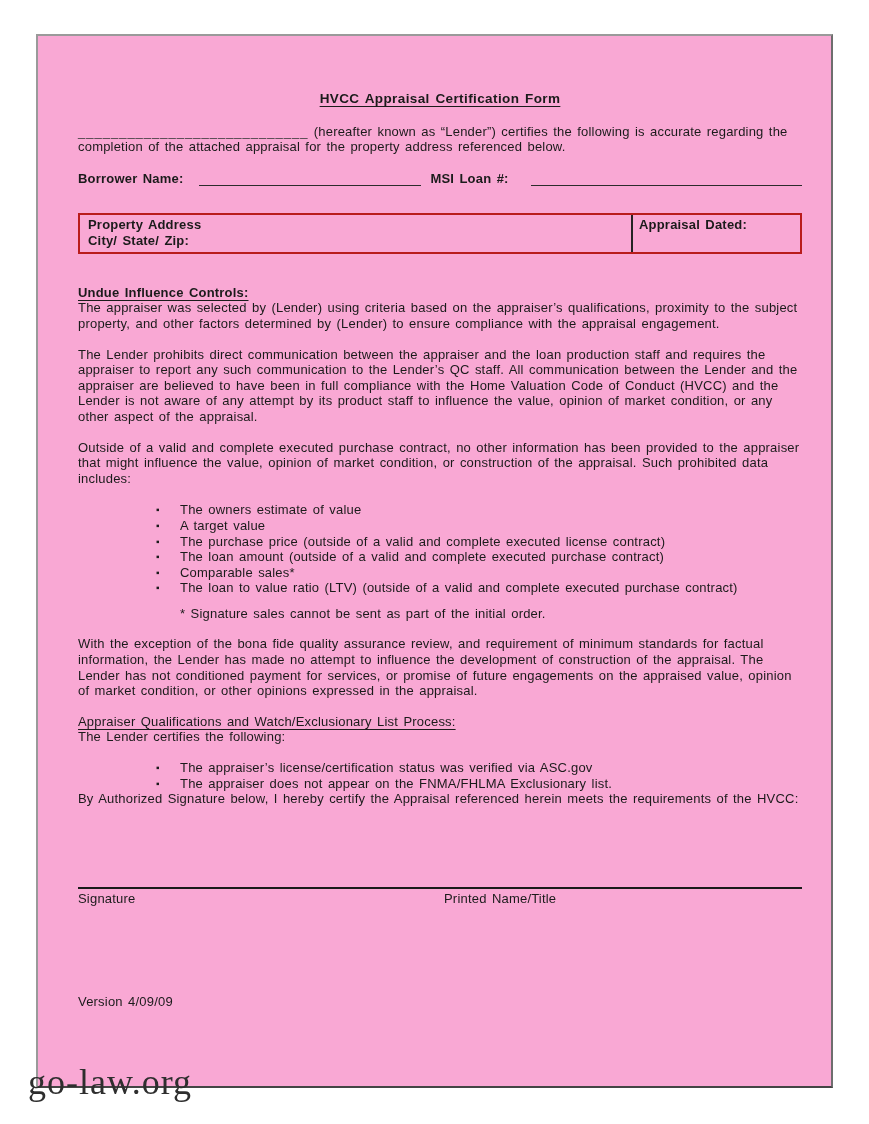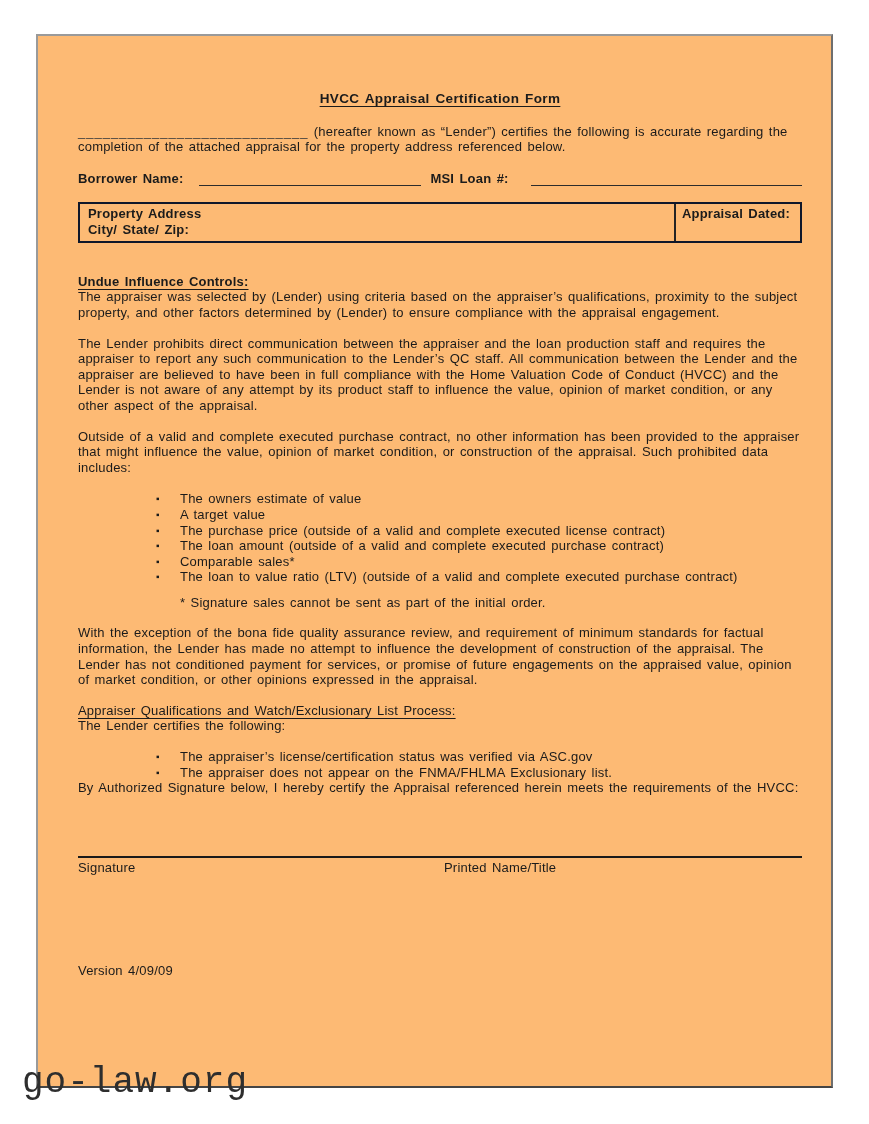--- a/index.html
+++ b/index.html
@@ -7,21 +7,21 @@
   body {
     position: relative;
     font-family: "Liberation Sans", sans-serif;
     color: #1b1b1b;
     -webkit-font-smoothing: antialiased;
   }
   .page {
     position: absolute;
     left: 36px; top: 34px;
     width: 797px; height: 1054px;
-    background: #fdba74;
+    background: #f9a8d4;
     border: 2px solid #9a9a9a;
     border-right-color: #6e6e6e;
     border-bottom-color: #454545;
   }
   .content {
     position: absolute;
     left: 40px; top: 0;
     width: 724px;
     font-size: 13px;
     line-height: 15.6px;
@@ -47,29 +47,29 @@
     text-align: center;
   }
   .fill-line {
     border-bottom: 1.5px solid #2c2c2c;
     height: 15px;
   }
   .blank-borrower { width: 222px; margin-left: 16px; }
   .label-loan { margin-left: 9px; white-space: nowrap; }
   .blank-loan { flex: 1; margin-left: 22px; }
   .prop-box {
-    margin-top: 16px;
+    margin-top: 27px;
     display: flex;
-    border: 2px solid #0f172a;
+    border: 2px solid #b91c1c;
     min-height: 35px;
     font-weight: bold;
   }
   .prop-left { flex: 1; padding: 2px 8px 4px 8px; line-height: 15.2px; }
   .prop-right {
-    width: 126px;
+    width: 169px;
     border-left: 2px solid #242424;
     padding: 2px 6px;
     line-height: 15.2px;
   }
   .section-heading {
     margin-top: 31px;
     font-weight: bold;
     text-decoration: underline;
     text-underline-offset: 3px;
   }
@@ -83,28 +83,28 @@
   ul.square-list { margin-top: 16px; list-style: none; }
   ul.square-list li { position: relative; padding-left: 102px; }
   ul.square-list li::before {
     content: "\25AA";
     position: absolute;
     left: 78px; top: 0px;
     font-size: 10px;
   }
   .footnote { margin-top: 10px; padding-left: 102px; }
   .cert-para { }
-  .sig-block { margin-top: 60px; border-top: 2px solid #1a1a1a; }
+  .sig-block { margin-top: 80px; border-top: 2px solid #1a1a1a; }
   .sig-labels { display: flex; padding-top: 2px; }
   .sig-label-left { width: 366px; }
   .version-line { margin-top: 88px; font-size: 13px; }
   .watermark {
     position: absolute;
-    left: 22px; top: 1063px;
-    font-family: Liberation Mono, monospace;
+    left: 28px; top: 1063px;
+    font-family: Liberation Serif, serif;
     font-size: 36px;
     line-height: 1.1;
     letter-spacing: 1px;
     color: #2e2e2e;
     z-index: 2;
   }
 </style>
 </head>
 <body>
 

